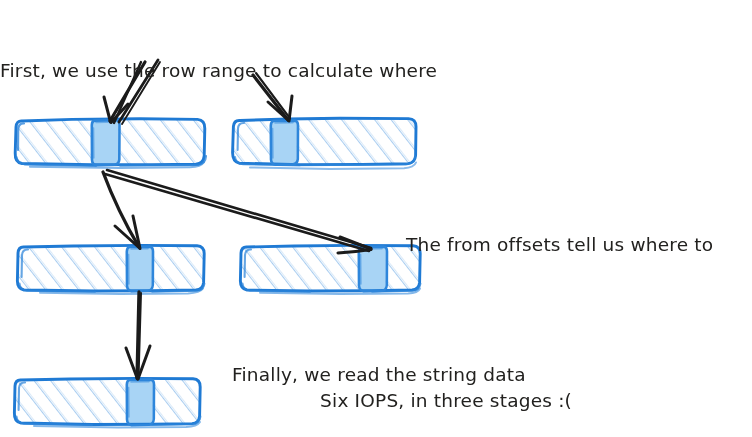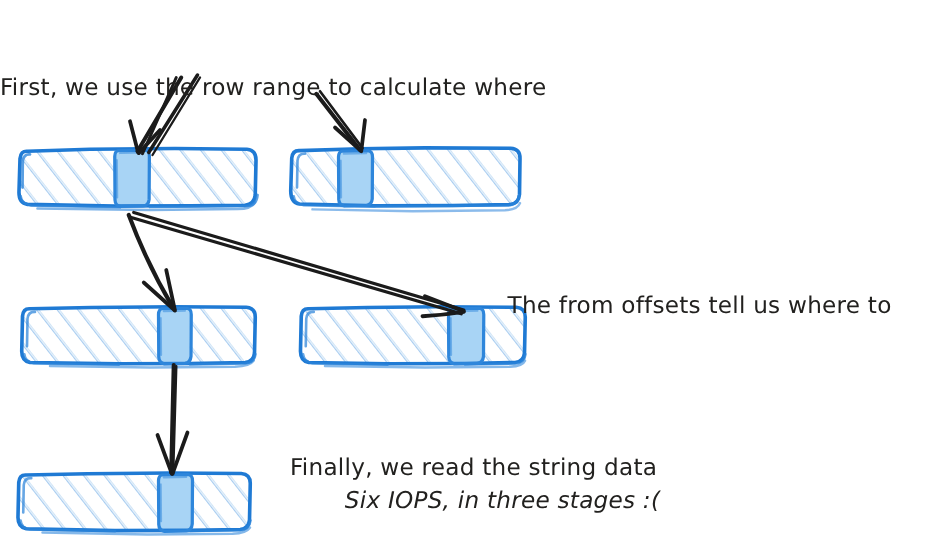--- a/index.html
+++ b/index.html
@@ -43,22 +43,21 @@
     left: 232px;
     top: 328px;
     width: 340px;
     text-align: left;
     margin-top: 34px;
   }
   #caption-iops {
     left: 232px;
     top: 388px;
     width: 340px;
-    text-align: center;
-    font-style: italic;
+    text-align: right;
   }
 </style>
 </head>
 <body>
 
 <div id="diagram-root">
 
 <svg id="diagram-svg" width="752" height="437" viewBox="0 0 752 437" xmlns="http://www.w3.org/2000/svg">
 
   <defs>

